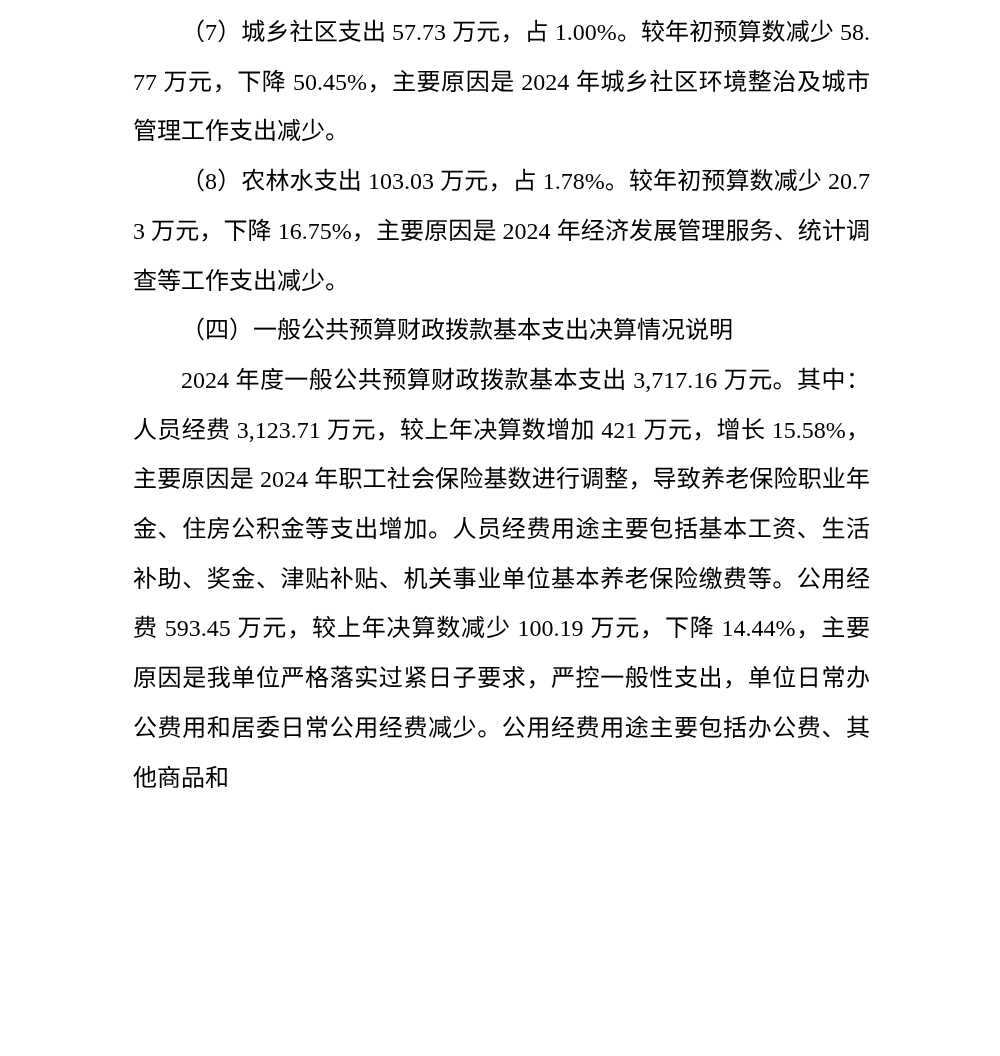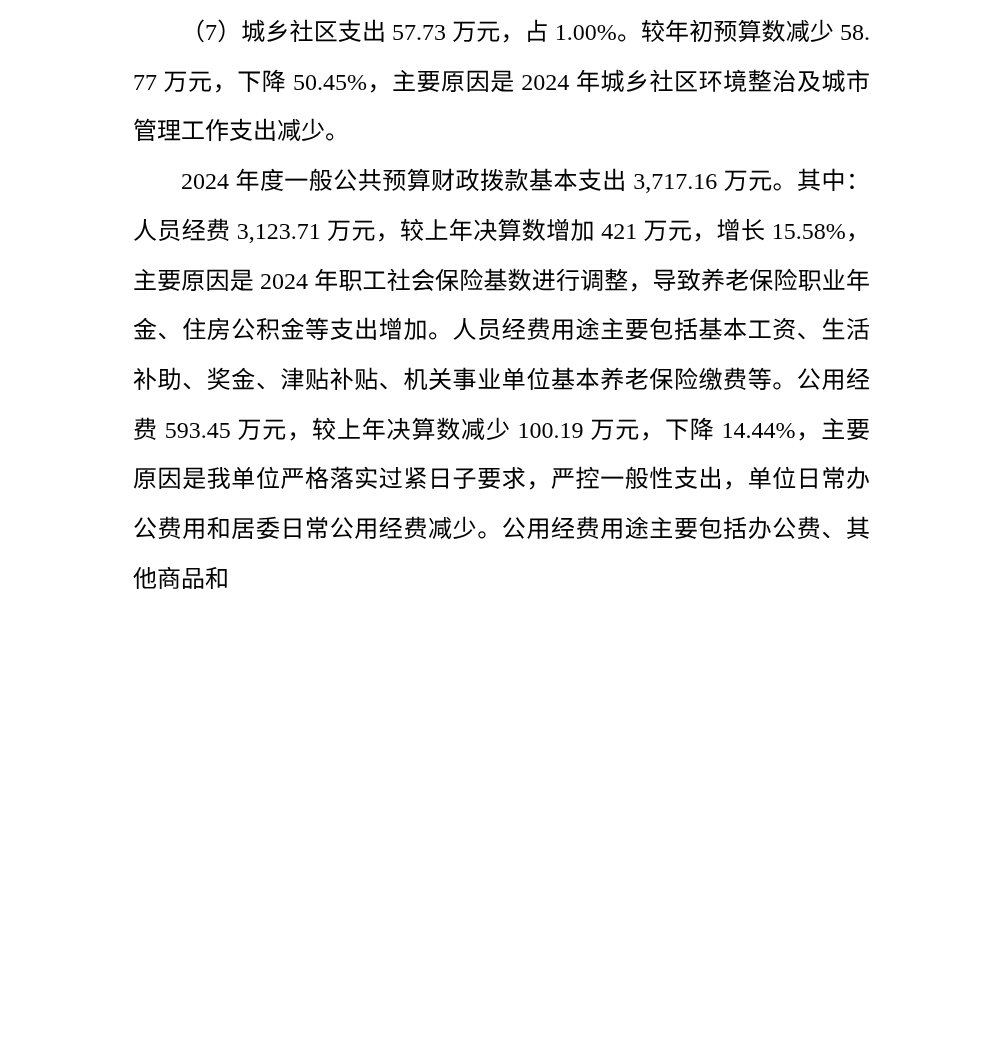--- a/index.html
+++ b/index.html
@@ -35,19 +35,21 @@
     font-weight: bold;
   }
 </style>
 </head>
 <body>
 
 <div class="page">
 
   <p class="doc-paragraph"><span>（7）城乡社区支出 57.73 万元，占 1.00%。较年初预算数减少 58.77 万元，下降 50.45%，主要原因是 2024 年城乡社区环境整治及城市管理工作支出减少。</span></p>
 
+  <p class="doc-paragraph"><span>（8）农林水支出 103.03 万元，占 1.78%。较年初预算数减少 20.73 万元，下降 16.75%，主要原因是 2024 年经济发展管理服务、统计调查等工作支出减少。</span></p>
 
 
 
+  <p class="doc-paragraph"><span>（四）一般公共预算财政拨款基本支出决算情况说明</span></p>
 
   <p class="doc-paragraph"><span>2024 年度一般公共预算财政拨款基本支出 3,717.16 万元。其中：人员经费 3,123.71 万元，较上年决算数增加 421 万元，增长 15.58%，主要原因是 2024 年职工社会保险基数进行调整，导致养老保险职业年金、住房公积金等支出增加。人员经费用途主要包括基本工资、生活补助、奖金、津贴补贴、机关事业单位基本养老保险缴费等。公用经费 593.45 万元，较上年决算数减少 100.19 万元，下降 14.44%，主要原因是我单位严格落实过紧日子要求，严控一般性支出，单位日常办公费用和居委日常公用经费减少。公用经费用途主要包括办公费、其他商品和</span></p>
 
 </div>
 
 </body></html>

